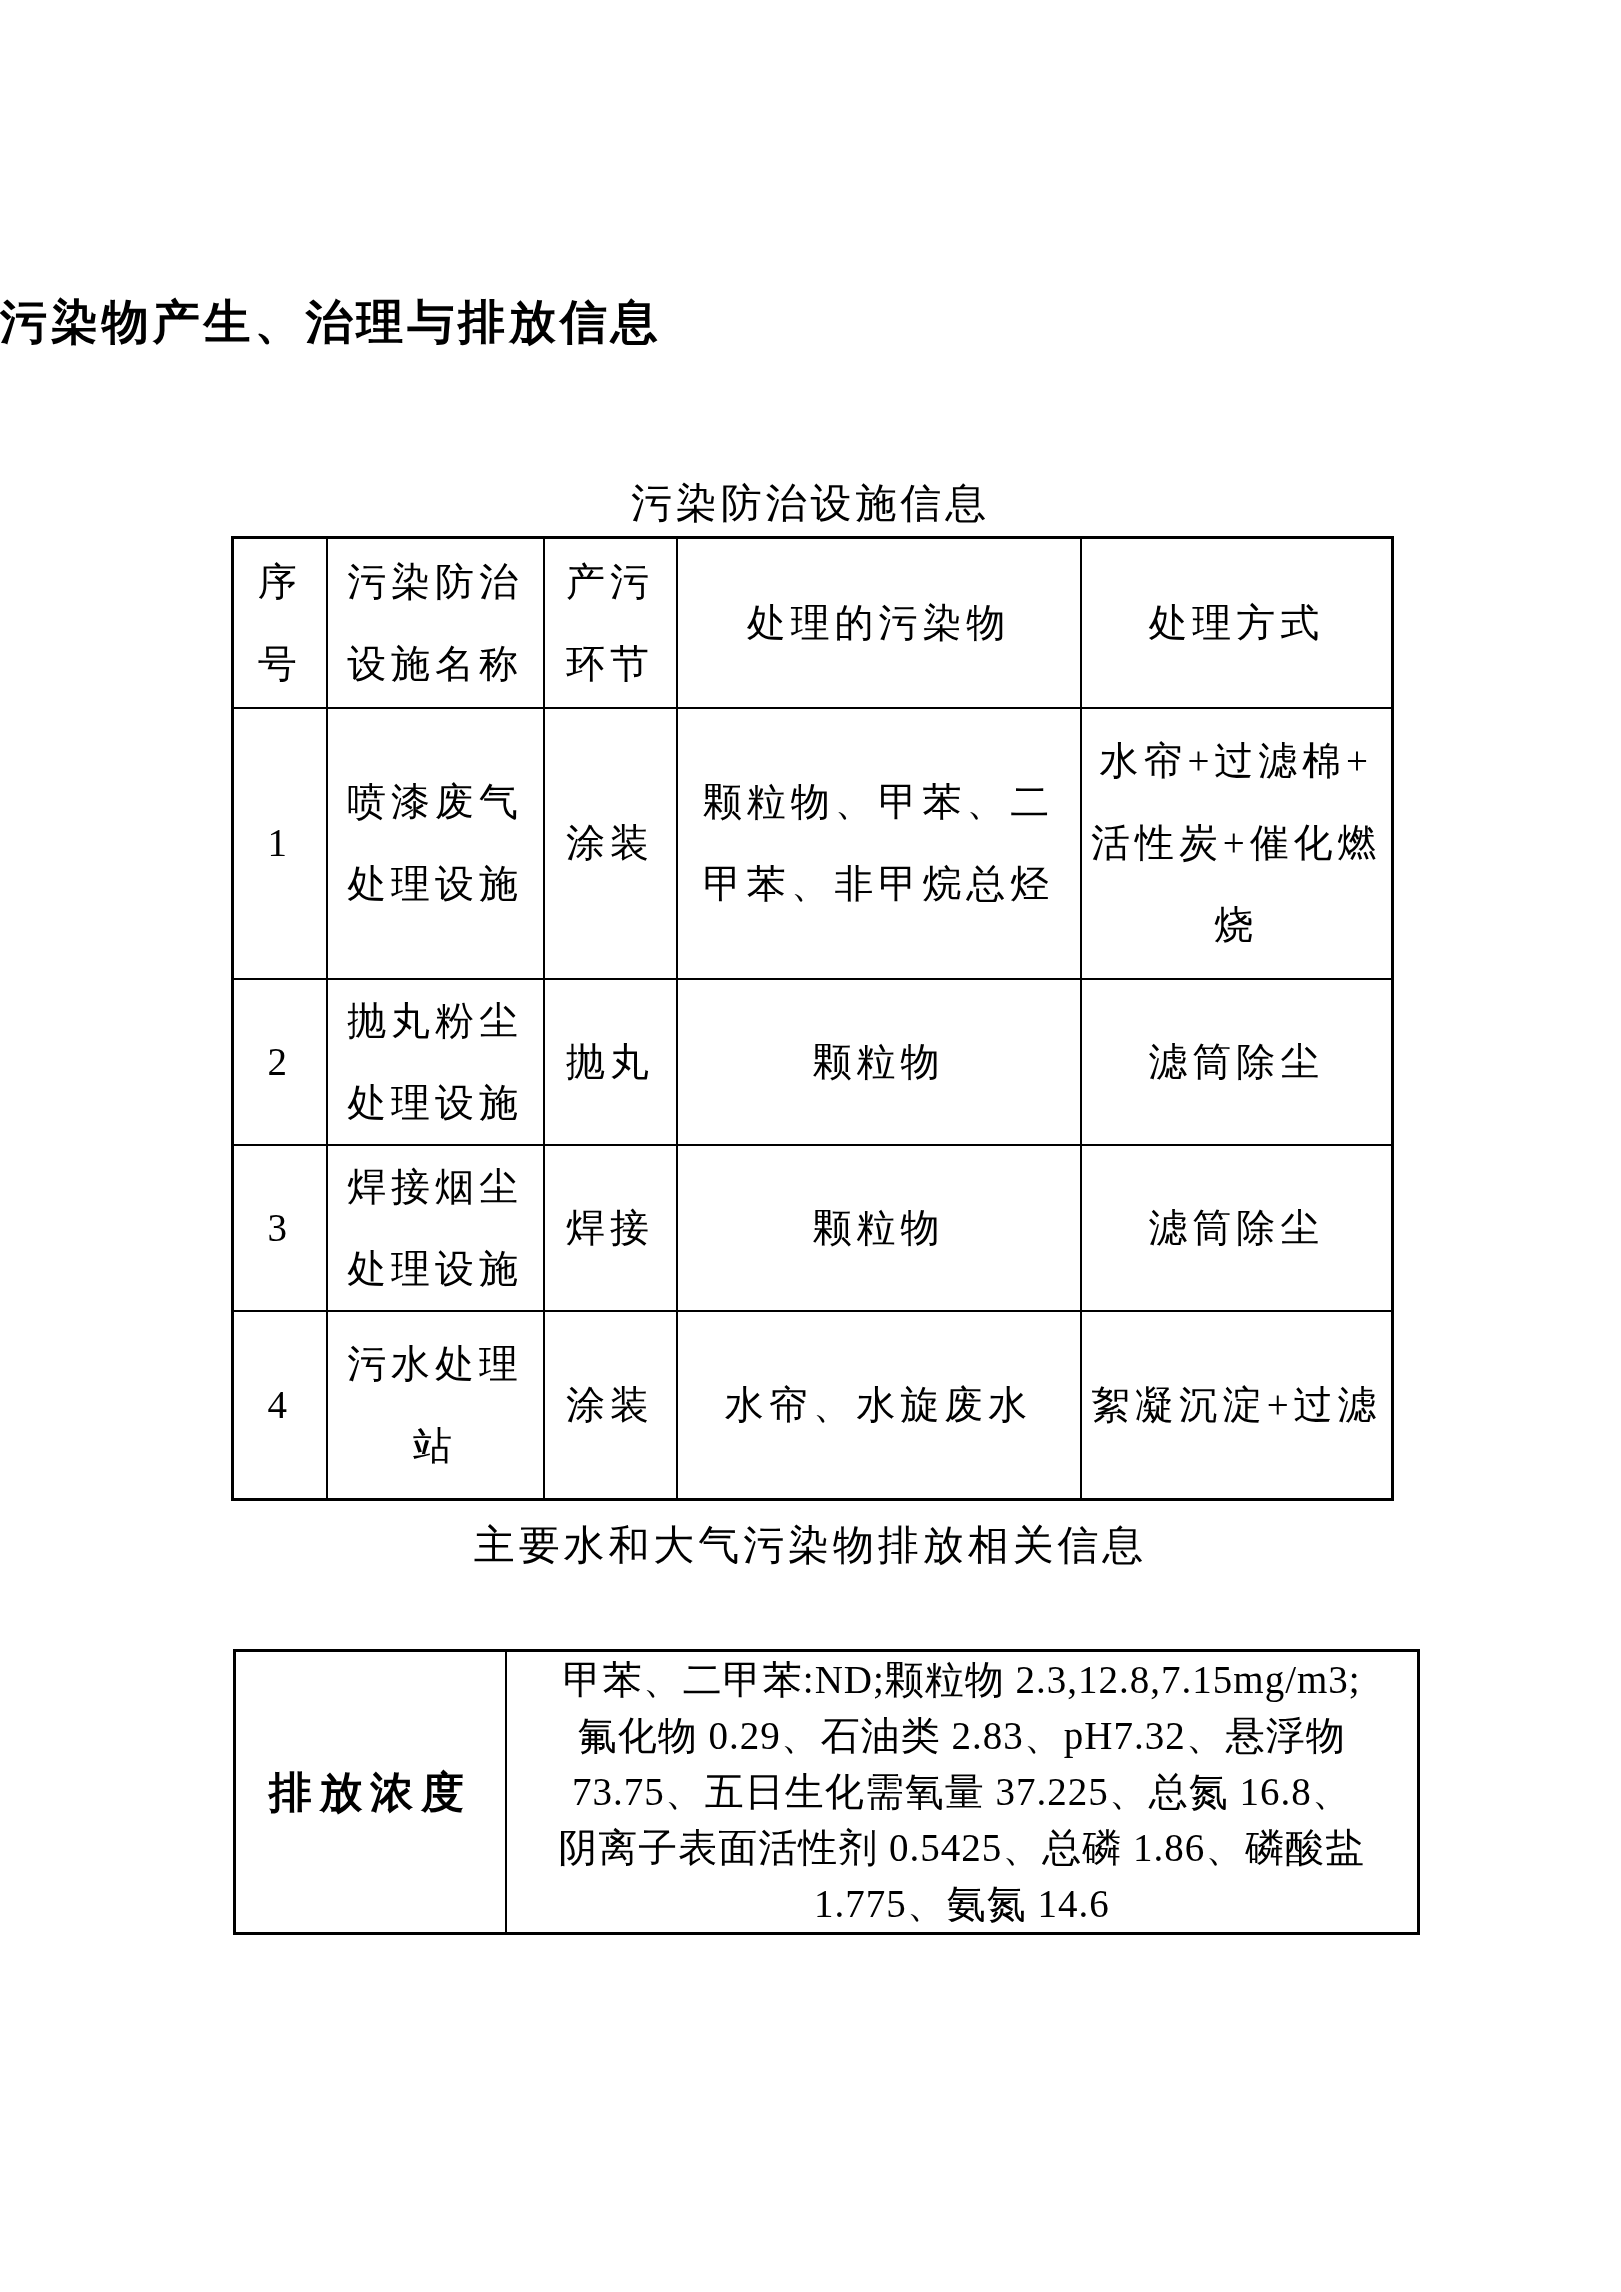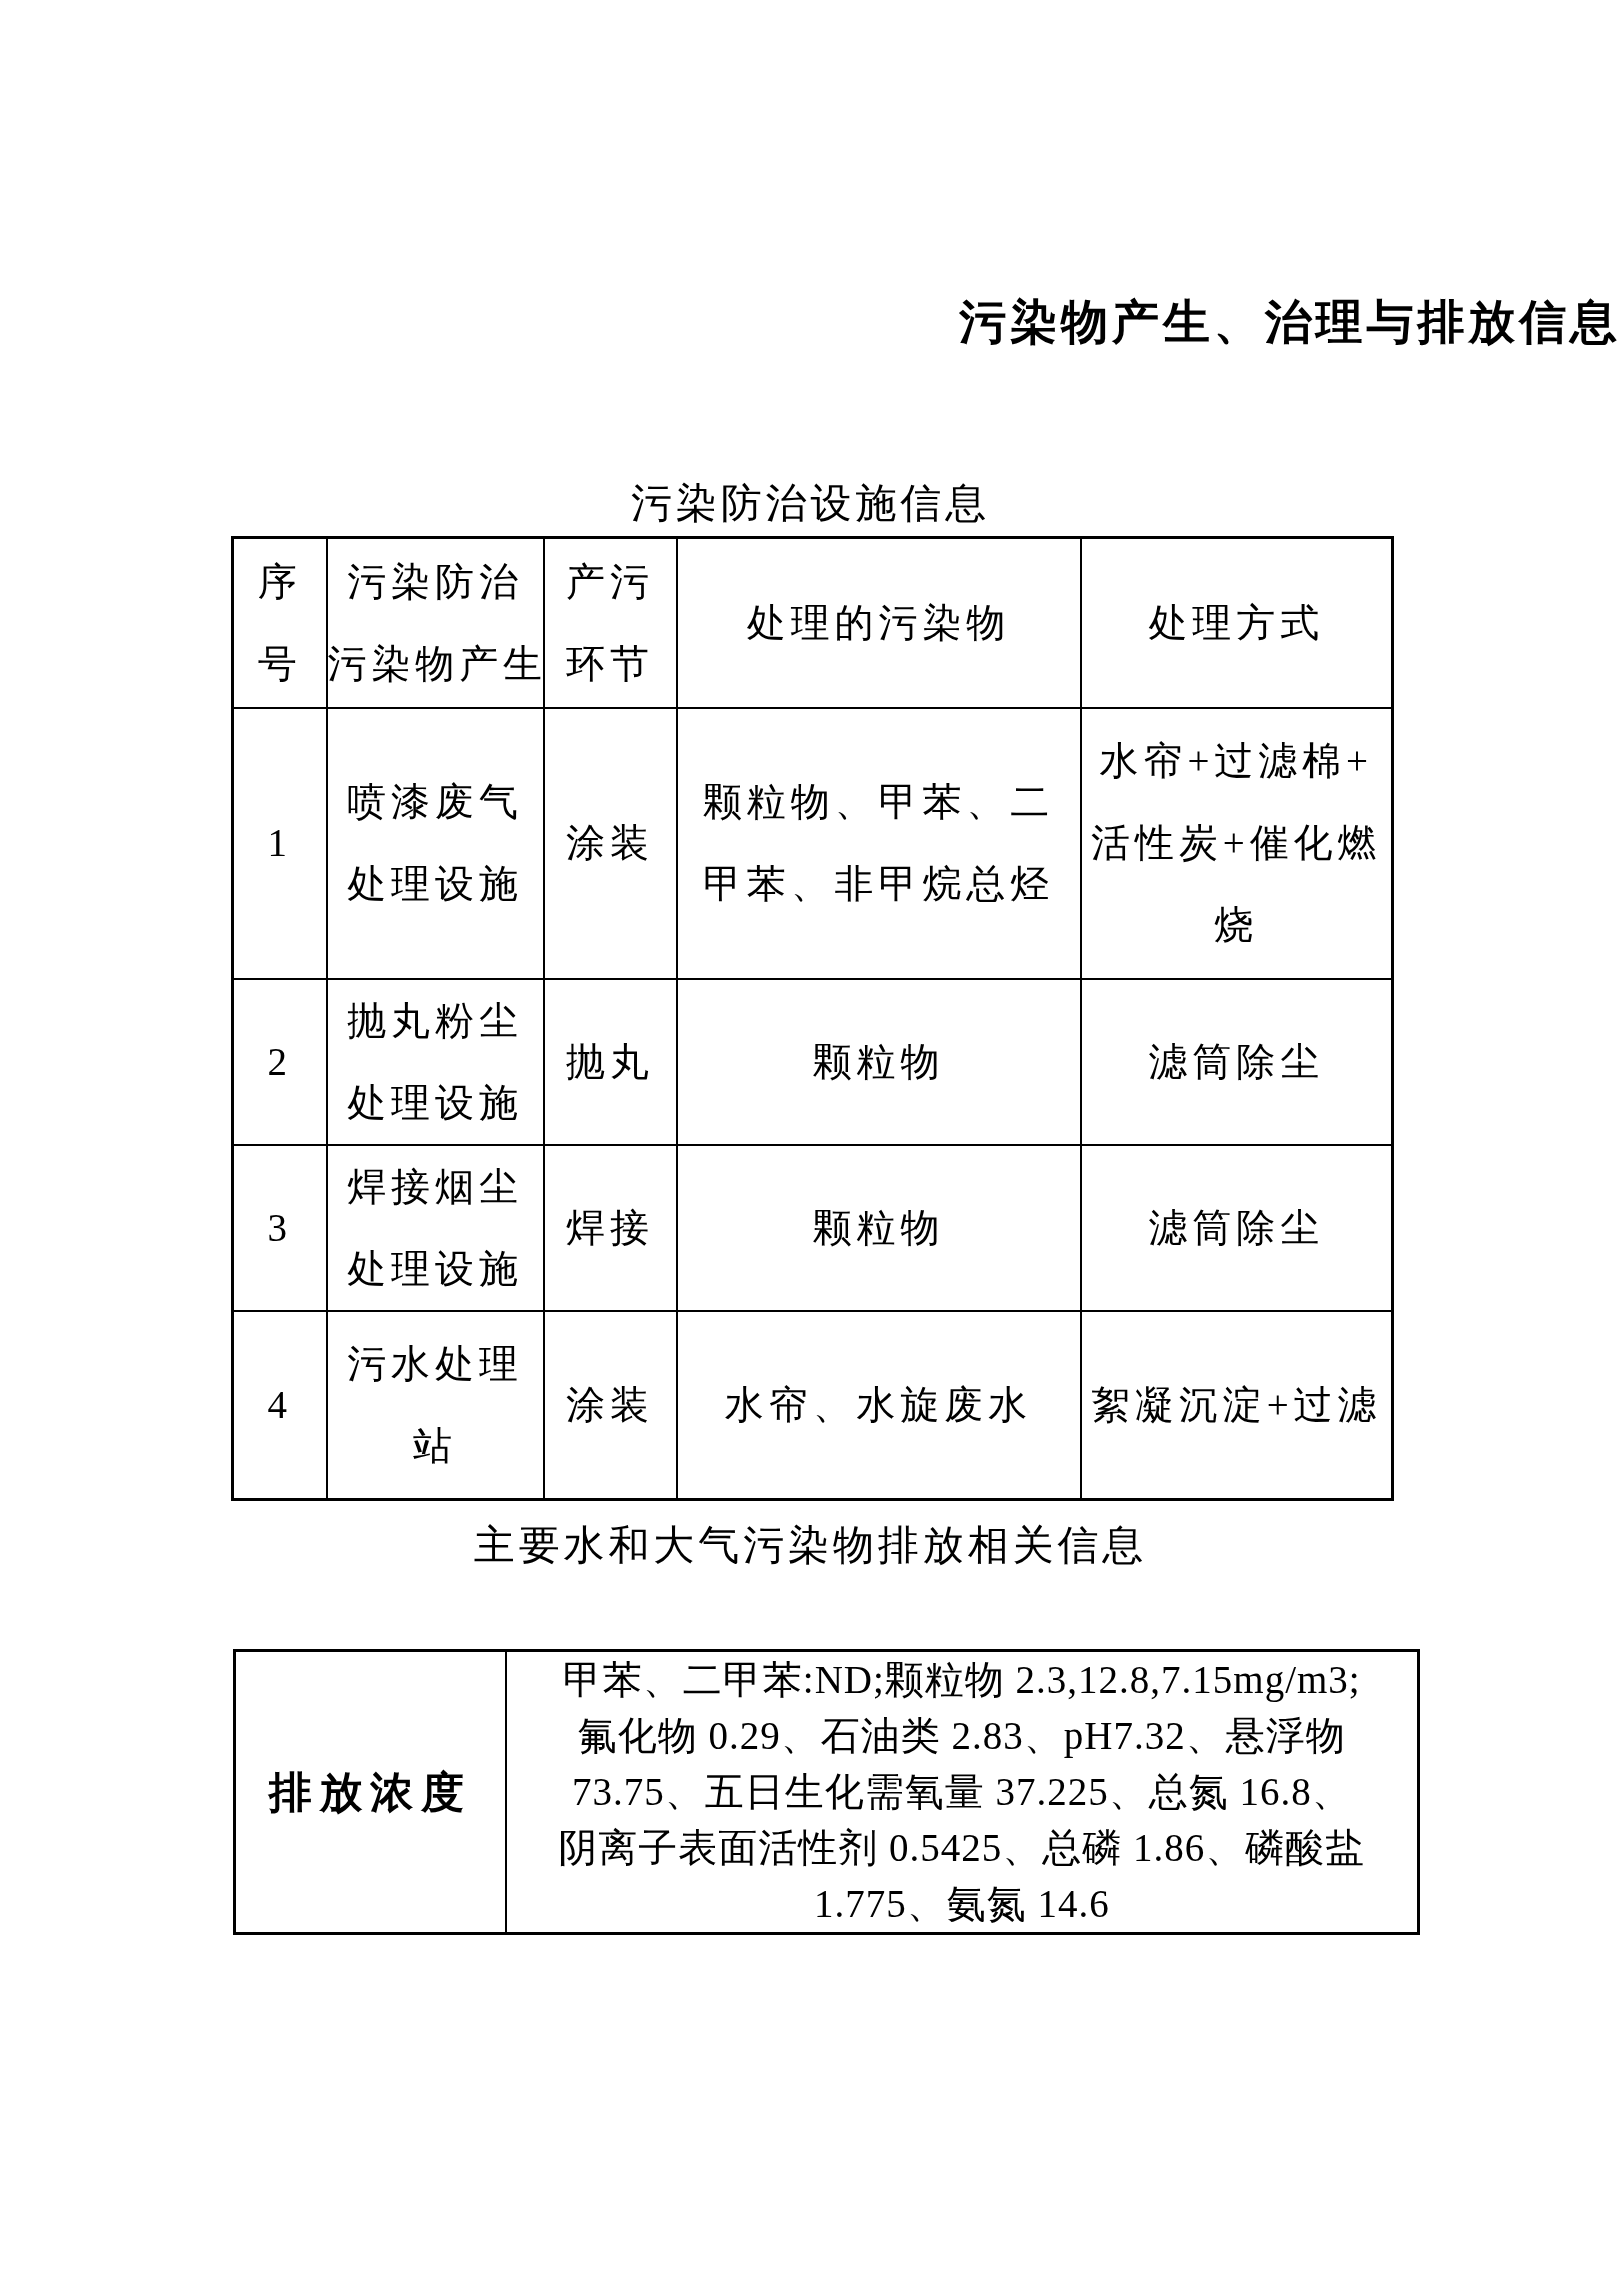--- a/index.html
+++ b/index.html
@@ -16,21 +16,21 @@
     color: #000000;
     overflow: hidden;
   }
   .doc-title {
     position: absolute;
     left: 0;
     top: 292px;
     width: 1621px;
     height: 61px;
     line-height: 61px;
-    text-align: right;
+    text-align: left;
     font-size: 47px;
     font-weight: bold;
     letter-spacing: 3.9px;
     white-space: pre;
   }
   .section-heading {
     position: absolute;
     left: 0;
     width: 1621px;
     height: 55px;
@@ -112,21 +112,21 @@
       <col style="width:217px">
       <col style="width:133px">
       <col style="width:404px">
       <col style="width:312px">
     </colgroup>
     <tbody>
       <tr class="r-header">
         <th>序
 号</th>
         <th>污染防治
-污染物产生</th>
+设施名称</th>
         <th>产污
 环节</th>
         <th>处理的污染物</th>
         <th>处理方式</th>
       </tr>
       <tr class="r-1">
         <td>1</td>
         <td>喷漆废气
 处理设施</td>
         <td>涂装</td>

